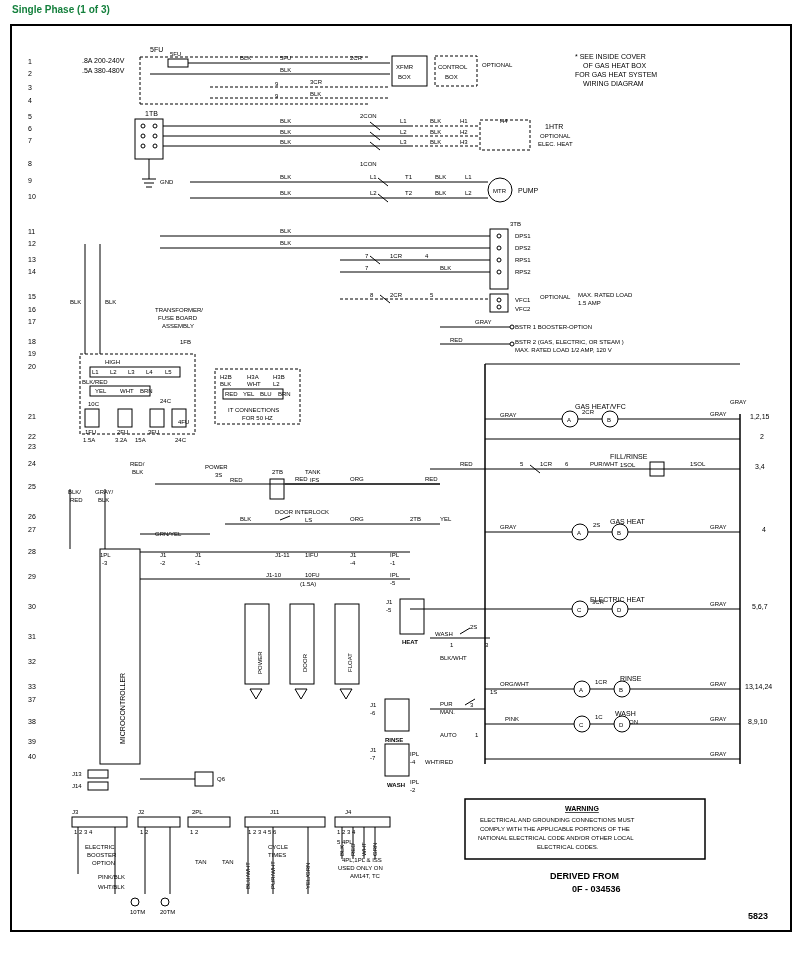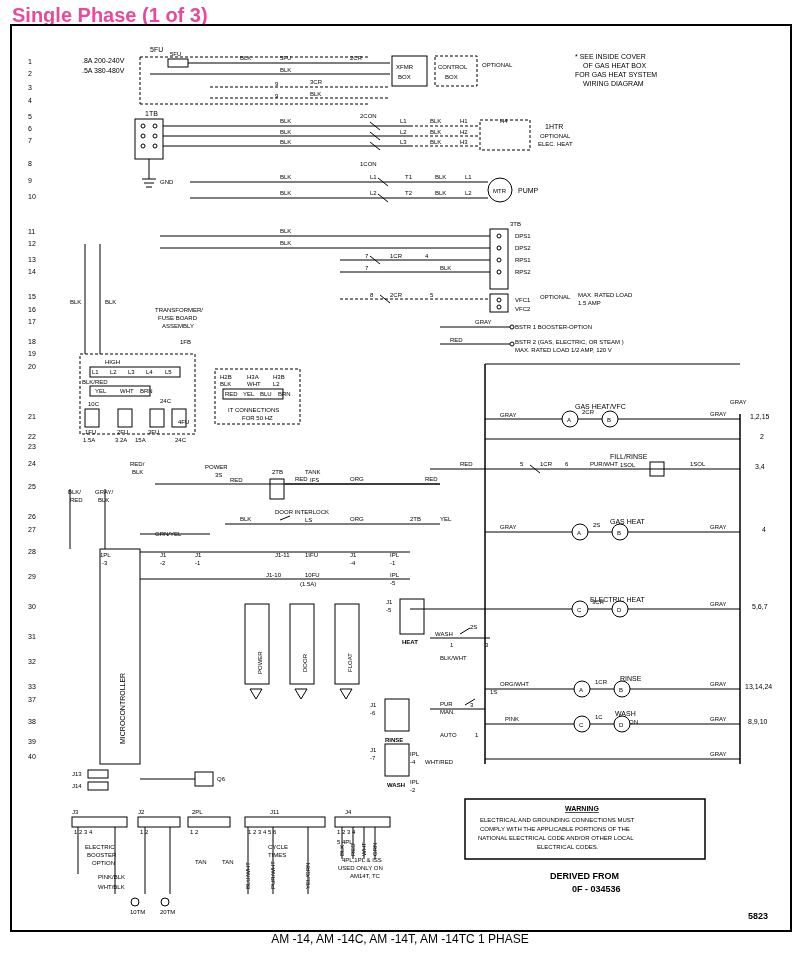--- a/index.html
+++ b/index.html
@@ -1,38 +1,37 @@
 <!DOCTYPE html>
 <html><head>
 <meta charset="utf-8">
 <style>
 html,body{margin:0;padding:0;background:#fff;font-family:Arial,Helvetica,sans-serif}
 .page{width:800px;height:965px;position:relative;background:#fff}
-.title{position:absolute;left:12px;top:4px;font-size:20px;font-weight:bold;color:#ec4899}
+.title{position:absolute;left:12px;top:4px;font-size:10px;font-weight:bold;color:#15803d}
 .outer-border{position:absolute;left:10px;top:24px;width:778px;height:904px;border:2px solid #000}
 .caption{position:absolute;left:0;top:932px;width:800px;text-align:center;font-size:12px;color:#000}
 svg{position:absolute;left:10px;top:24px}
 text{font-family:Arial,Helvetica,sans-serif;fill:#000}
 .tiny{font-size:6px}
 .small{font-size:7px}
 .big{font-size:9px}
 .bold{font-weight:bold}
 line{stroke:#000;stroke-width:1}
 rect{stroke:#000;stroke-width:1;fill:none}
 .dash{stroke-dasharray:3,2}
 .thick{stroke-width:1.5}
 circle{stroke:#000;stroke-width:1;fill:#fff}
 </style>
 </head>
 <body>
 
 <div class="page">
   <div class="title">Single Phase (1 of 3)</div>
   <div class="outer-border"></div>
-  <div class="caption">AM -14, AM -14C, AM -14T, AM -14TC 1 PHASE</div>
 
   <svg width="778" height="904" viewBox="0 0 778 904">
 
     <g>
       <text class="small" x="18" y="40">1</text>
         <text class="small" x="18" y="52">2</text>
       <text class="small" x="18" y="66">3</text>
         <text class="small" x="18" y="79">4</text>
       <text class="small" x="18" y="95">5</text>
         <text class="small" x="18" y="107">6</text>

